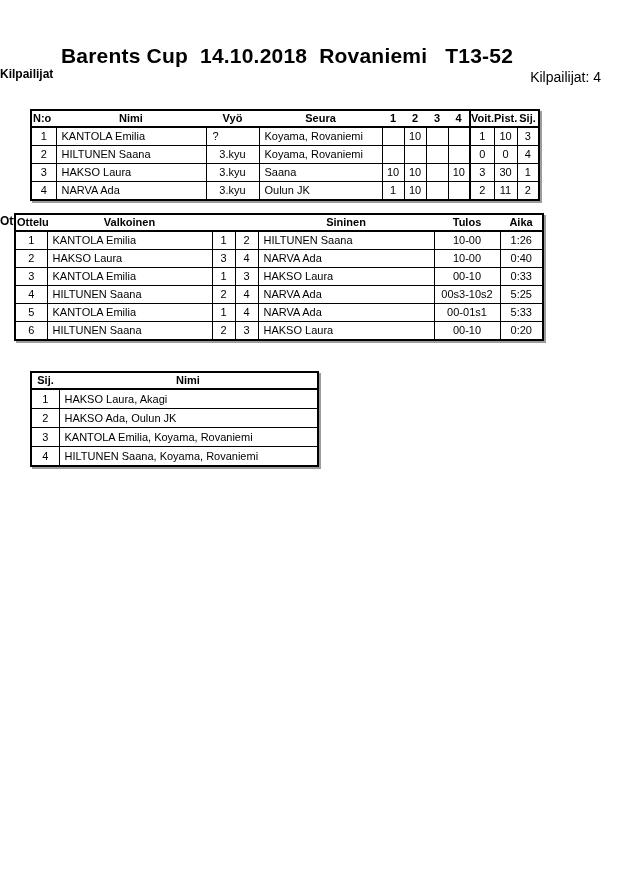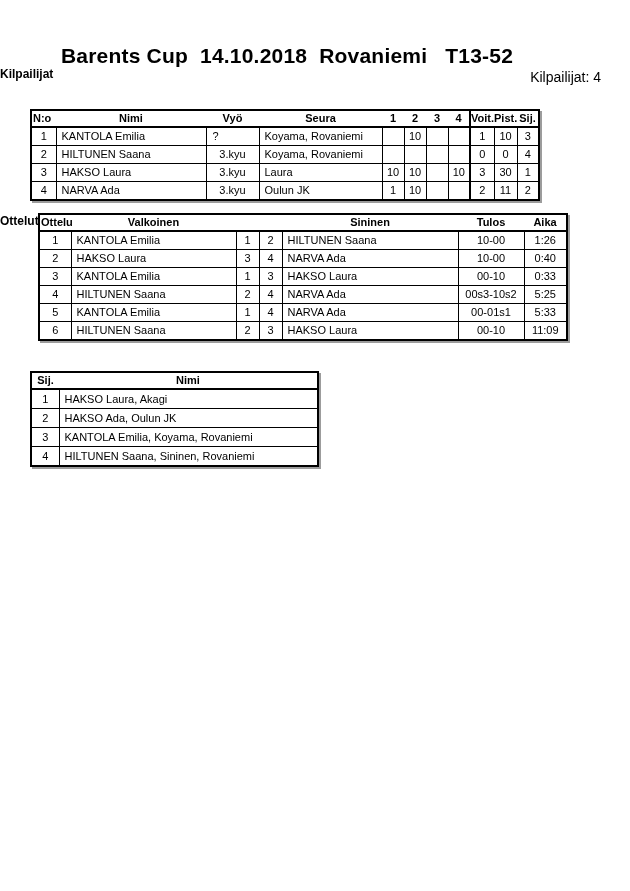--- a/index.html
+++ b/index.html
@@ -31,21 +31,21 @@
   }
   thead th{
     border:none;border-bottom:2px solid #000;font-weight:bold;height:15px;line-height:15px;
   }
   tbody td{
     border:1px solid #000;height:17px;line-height:17px;
   }
   .al{text-align:left;padding-left:5px;}
   .thick{border-left:2px solid #000 !important;border-radius:7px;}
   .t1{left:30px;top:79px;width:508px;margin-top:30px;}
-  .t2{left:38px;top:213px;width:528px;}
+  .t2{left:14px;top:213px;width:528px;}
   .t3{left:30px;top:371px;width:287px;}
   .t3 tbody td{height:18px;line-height:18px;}
   .t1 tbody tr:first-child td.belt-cell{text-align:left;padding-left:6px;}
 </style>
 </head>
 <body>
 
 <div class="page">
 
   <div class="title">Barents Cup  14.10.2018  Rovaniemi   T13-52</div>
@@ -106,21 +106,21 @@
         <td></td>
         <td></td>
         <td class="thick">0</td>
         <td>0</td>
         <td>4</td>
       </tr>
       <tr>
         <td>3</td>
         <td class="al">HAKSO Laura</td>
         <td class="belt-cell">3.kyu</td>
-        <td class="al">Laura</td>
+        <td class="al">Saana</td>
         <td>10</td>
         <td>10</td>
         <td></td>
         <td>10</td>
         <td class="thick">3</td>
         <td>30</td>
         <td>1</td>
       </tr>
       <tr>
         <td>4</td>
@@ -207,21 +207,21 @@
         <td>00-01s1</td>
         <td>5:33</td>
       </tr>
       <tr>
         <td>6</td>
         <td class="al">HILTUNEN Saana</td>
         <td>2</td>
         <td>3</td>
         <td class="al">HAKSO Laura</td>
         <td>00-10</td>
-        <td>11:09</td>
+        <td>0:20</td>
       </tr>
     </tbody>
   </table>
 
 
   <table class="t3">
     <colgroup>
       <col style="width:28px">
         <col style="width:259px">
     </colgroup>
@@ -239,18 +239,18 @@
       <tr>
         <td>2</td>
         <td class="al">HAKSO Ada, Oulun JK</td>
       </tr>
       <tr>
         <td>3</td>
         <td class="al">KANTOLA Emilia, Koyama, Rovaniemi</td>
       </tr>
       <tr>
         <td>4</td>
-        <td class="al">HILTUNEN Saana, Sininen, Rovaniemi</td>
+        <td class="al">HILTUNEN Saana, Koyama, Rovaniemi</td>
       </tr>
     </tbody>
   </table>
 
 </div>
 
 </body></html>

